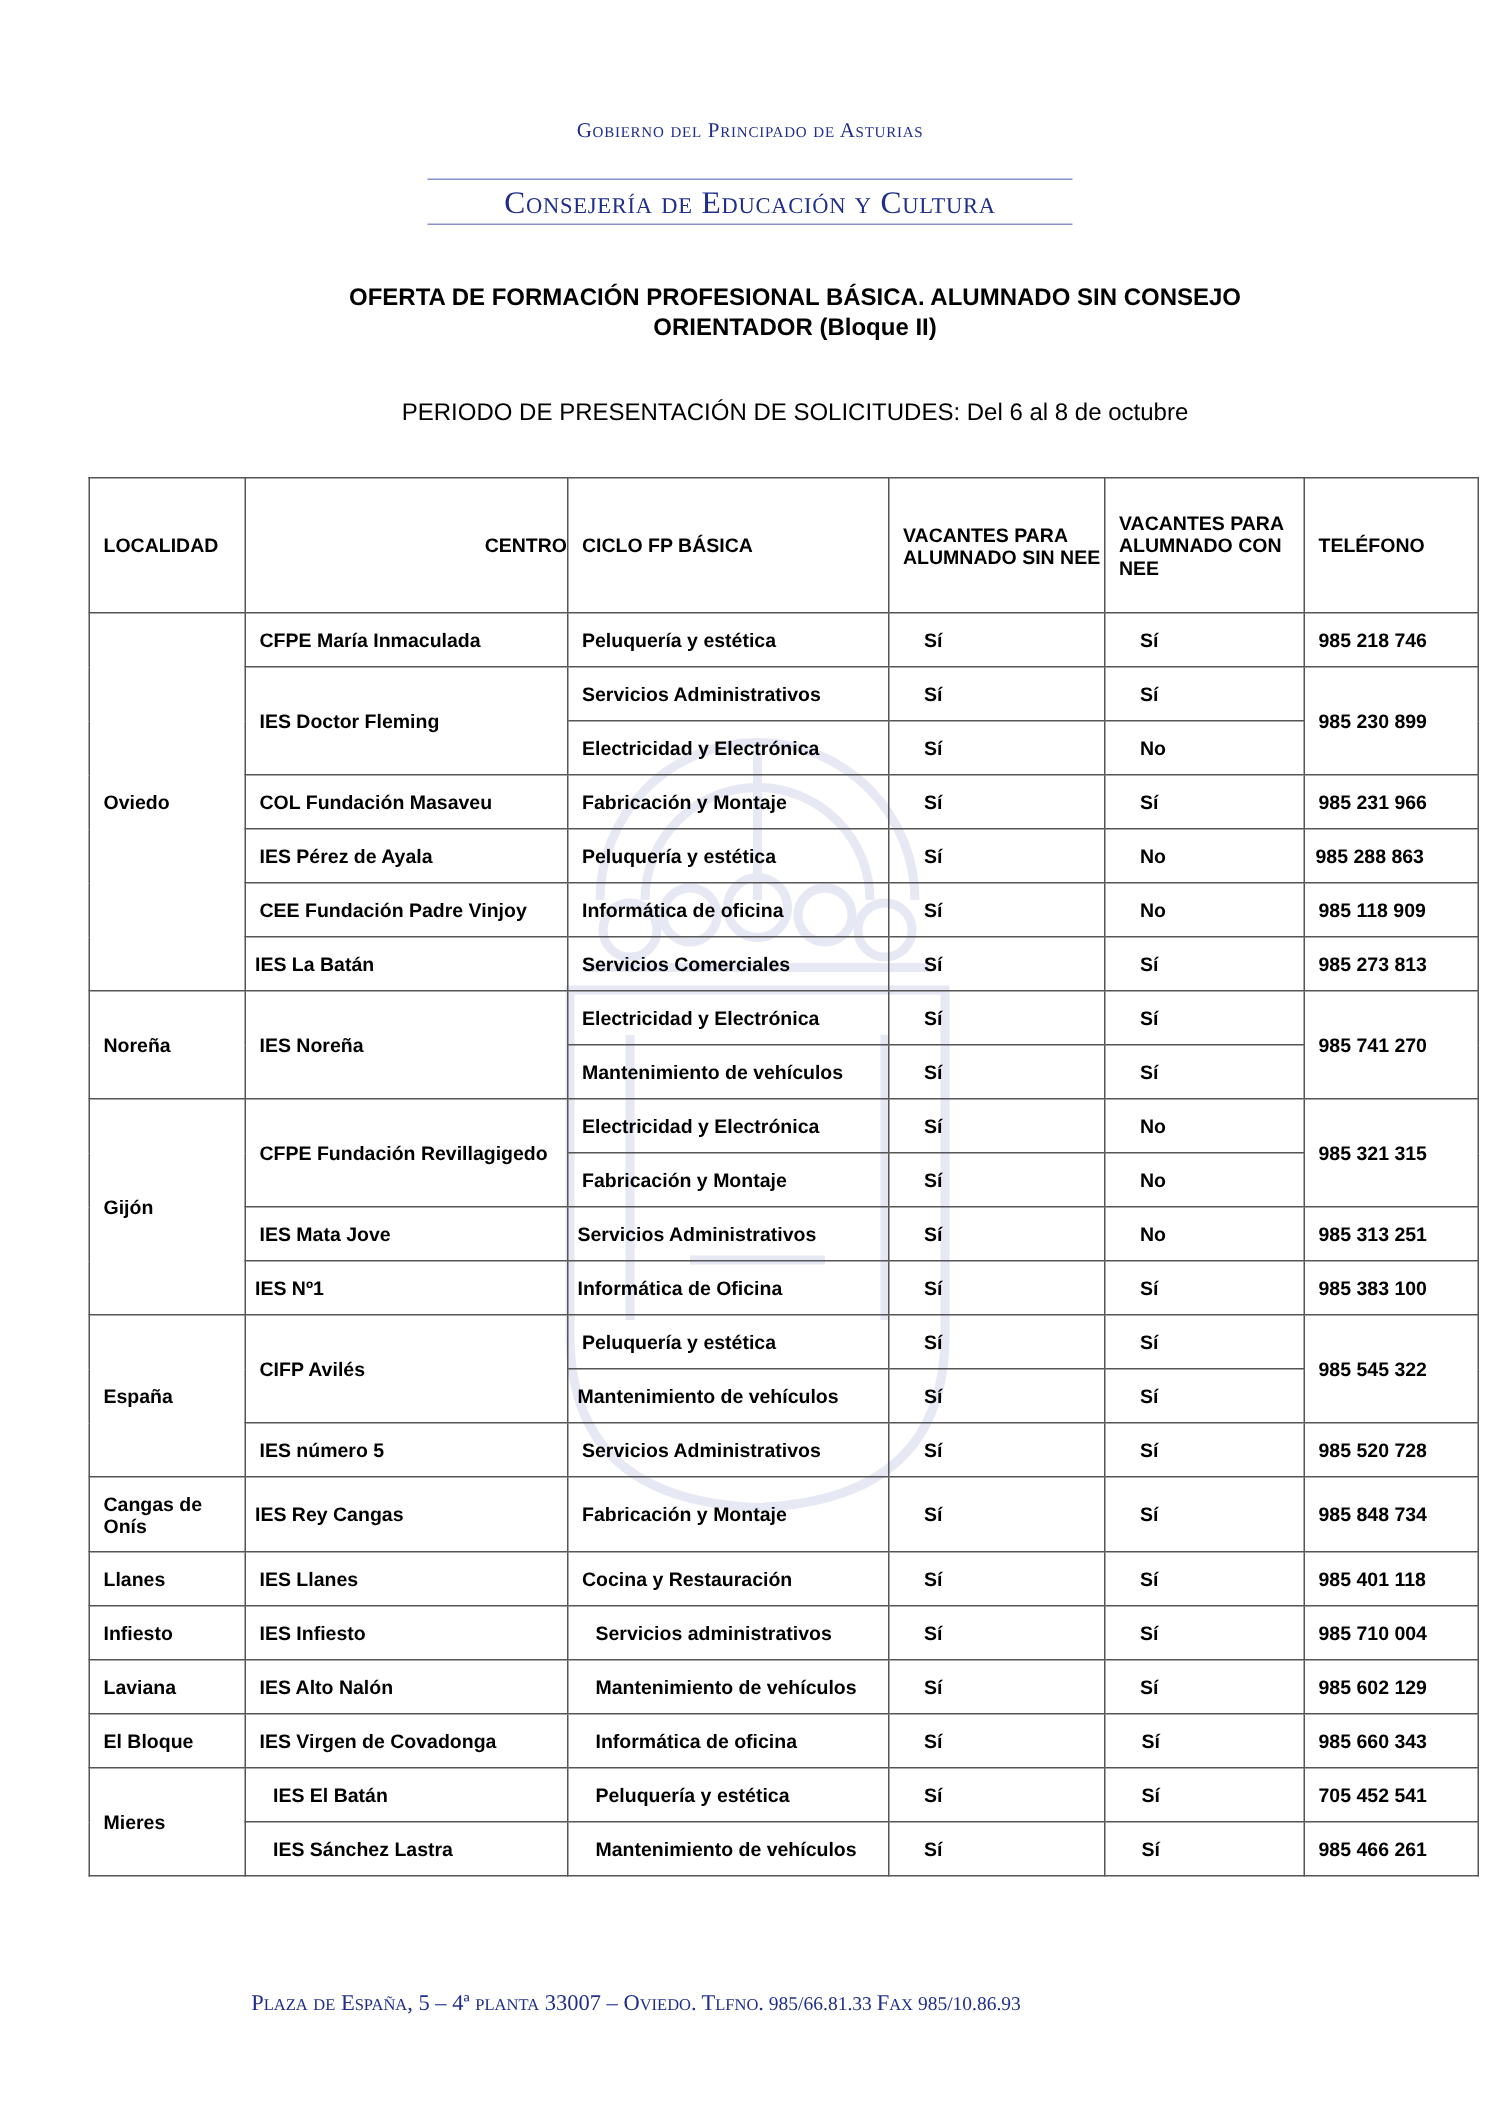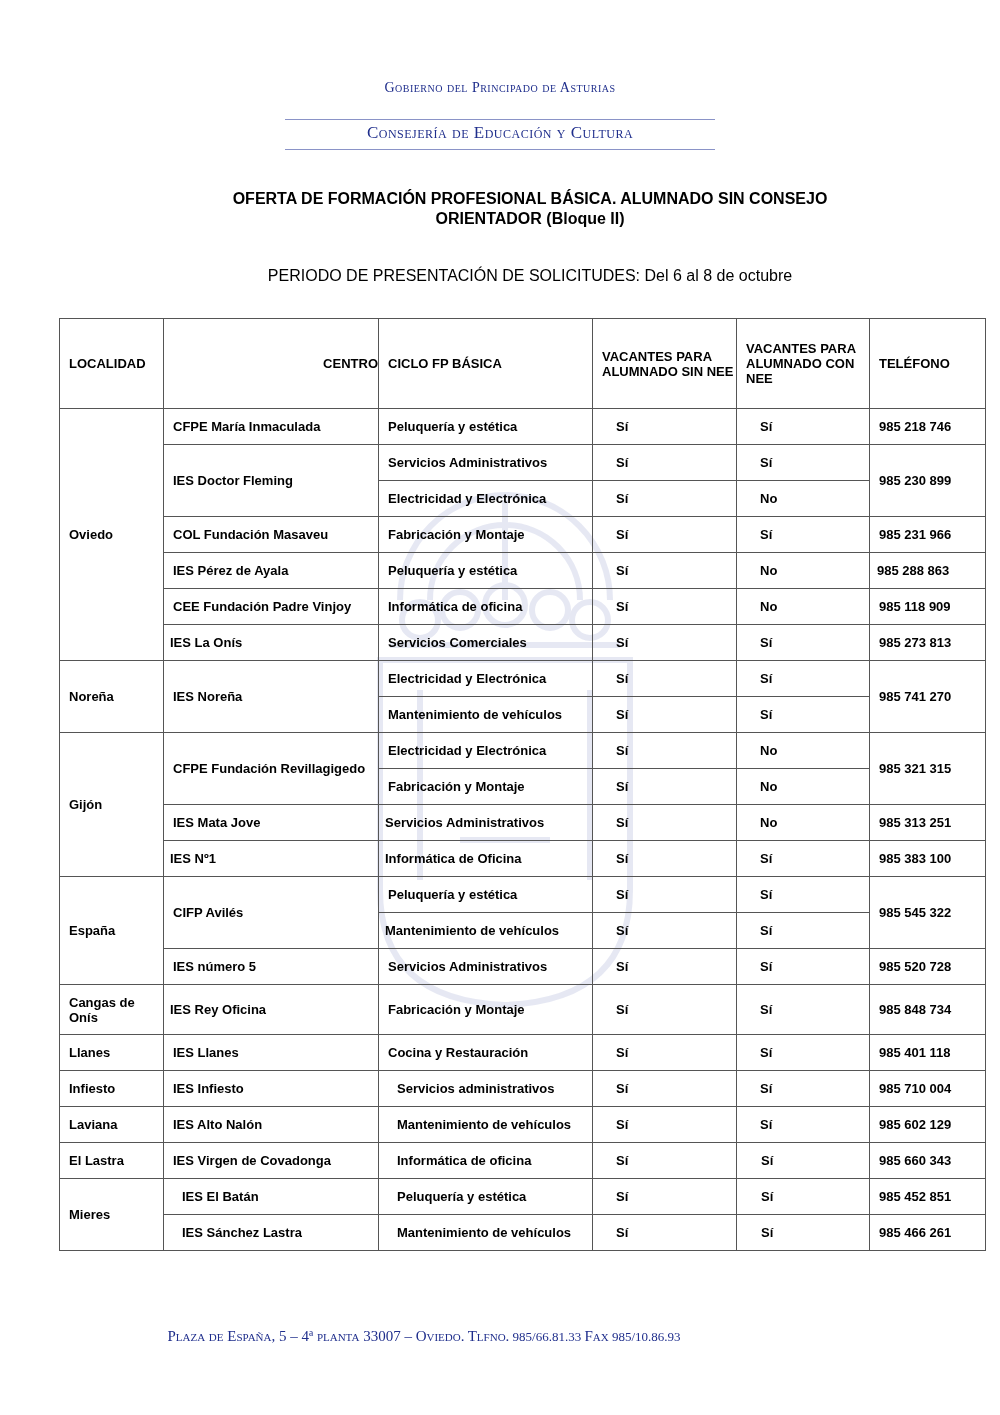--- a/index.html
+++ b/index.html
@@ -1,19 +1,19 @@
 <!DOCTYPE html>
 <html><head>
 <meta charset="utf-8">
 <style>
   html, body { margin:0; padding:0; background:#fff; }
   body { width:1000px; height:1415px; position:relative; overflow:hidden; font-family:"Liberation Sans", sans-serif; color:#000; }
   .hdr { position:absolute; left:0; width:1000px; text-align:center; color:#1f2e8c; font-family:"Liberation Serif", serif; font-variant:small-caps; letter-spacing:0.5px; }
   .hdr1 { top:80px; font-size:14px; }
-  .hdr2 { top:123px; font-size:17px; }
+  .hdr2 { top:123px; font-size:21px; }
   .rule { position:absolute; left:285px; width:430px; height:1px; background:#8a93c7; }
   .rule1 { top:119px; } .rule2 { top:149px; }
   .title { position:absolute; top:189px; left:0; width:1060px; text-align:center; font-weight:bold; font-size:16px; line-height:20px; }
   .period { position:absolute; top:267px; left:0; width:1060px; text-align:center; font-size:16px; }
   .watermark { position:absolute; left:360px; top:460px; width:290px; height:560px; opacity:0.12; pointer-events:none; }
   table { position:absolute; left:59px; top:318px; border-collapse:collapse; table-layout:fixed; width:926px; }
   td, th { border:1.5px solid #555; font-size:13px; font-weight:bold; padding:0 0 0 9px; text-align:left; vertical-align:middle; height:35px; line-height:15px; }
   th { height:89px; }
   th.center { text-align:right; padding:0; }
   td.vac { padding-left:23px;margin-top:48px; }
@@ -106,21 +106,21 @@
       <td style="padding-left:7px">985 288 863</td>
     </tr>
     <tr>
       <td>CEE Fundación Padre Vinjoy</td>
       <td>Informática de oficina</td>
       <td class="vac">Sí</td>
       <td class="vac">No</td>
       <td class="tel">985 118 909</td>
     </tr>
     <tr>
-      <td style="padding-left:6px">IES La Onís</td>
+      <td style="padding-left:6px">IES La Batán</td>
       <td>Servicios Comerciales</td>
       <td class="vac">Sí</td>
       <td class="vac">Sí</td>
       <td class="tel">985 273 813</td>
     </tr>
 
     <tr>
       <td rowspan="2">Noreña</td>
       <td rowspan="2">IES Noreña</td>
       <td>Electricidad y Electrónica</td>
@@ -178,21 +178,21 @@
     <tr>
       <td>IES número 5</td>
       <td>Servicios Administrativos</td>
       <td class="vac">Sí</td>
       <td class="vac">Sí</td>
       <td class="tel">985 520 728</td>
     </tr>
 
     <tr style="height:50px">
       <td style="padding-right:10px">Cangas de Onís</td>
-      <td style="padding-left:6px">IES Rey Oficina</td>
+      <td style="padding-left:6px">IES Rey Cangas</td>
       <td>Fabricación y Montaje</td>
       <td class="vac">Sí</td>
       <td class="vac">Sí</td>
       <td class="tel">985 848 734</td>
     </tr>
     <tr>
       <td>Llanes</td>
       <td>IES Llanes</td>
       <td>Cocina y Restauración</td>
       <td class="vac">Sí</td>
@@ -209,34 +209,34 @@
     </tr>
     <tr>
       <td>Laviana</td>
       <td>IES Alto Nalón</td>
       <td class="indent">Mantenimiento de vehículos</td>
       <td class="vac">Sí</td>
       <td class="vac">Sí</td>
       <td class="tel">985 602 129</td>
     </tr>
     <tr>
-      <td>El Lastra</td>
+      <td>El Bloque</td>
       <td>IES Virgen de Covadonga</td>
       <td class="indent">Informática de oficina</td>
       <td class="vac">Sí</td>
       <td class="vac" style="padding-left:24px">Sí</td>
       <td class="tel">985 660 343</td>
     </tr>
     <tr>
       <td rowspan="2">Mieres</td>
       <td class="indent">IES El Batán</td>
       <td class="indent">Peluquería y estética</td>
       <td class="vac">Sí</td>
       <td class="vac" style="padding-left:24px">Sí</td>
-      <td class="tel">985 452 851</td>
+      <td class="tel">705 452 541</td>
     </tr>
     <tr>
       <td class="indent">IES Sánchez Lastra</td>
       <td class="indent">Mantenimiento de vehículos</td>
       <td class="vac">Sí</td>
       <td class="vac" style="padding-left:24px">Sí</td>
       <td class="tel">985 466 261</td>
     </tr>
   </tbody>
 </table>

